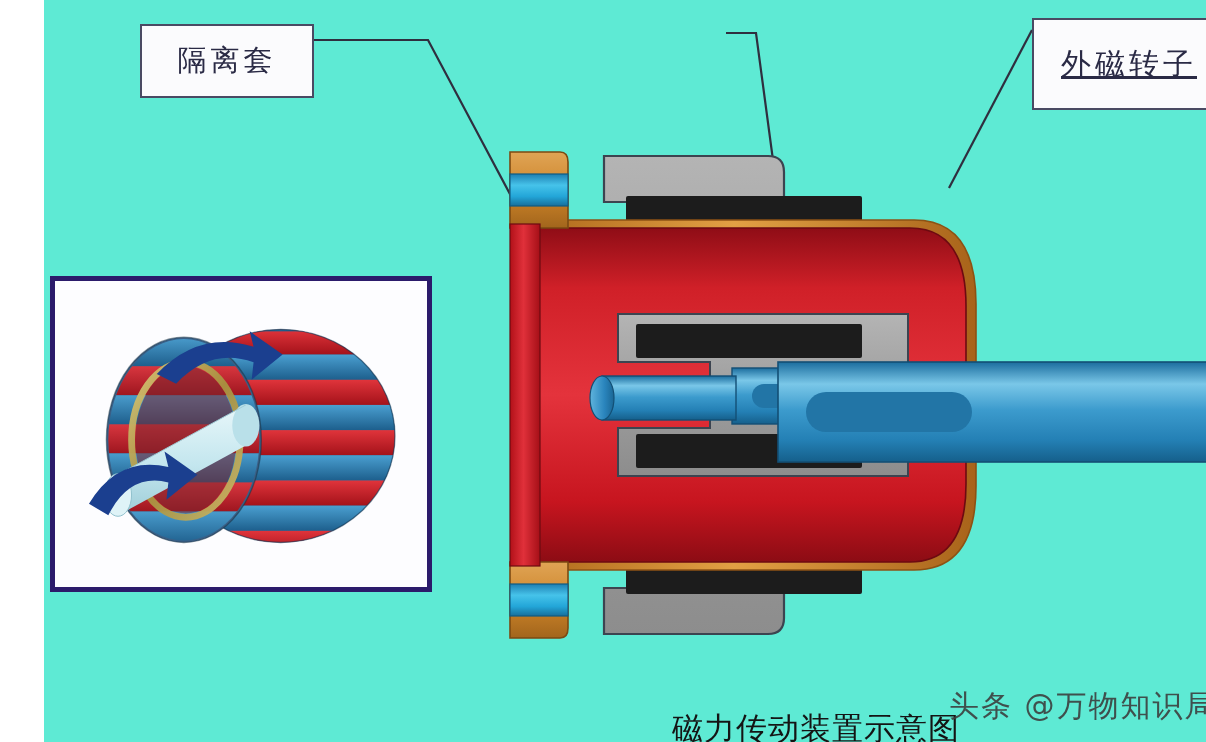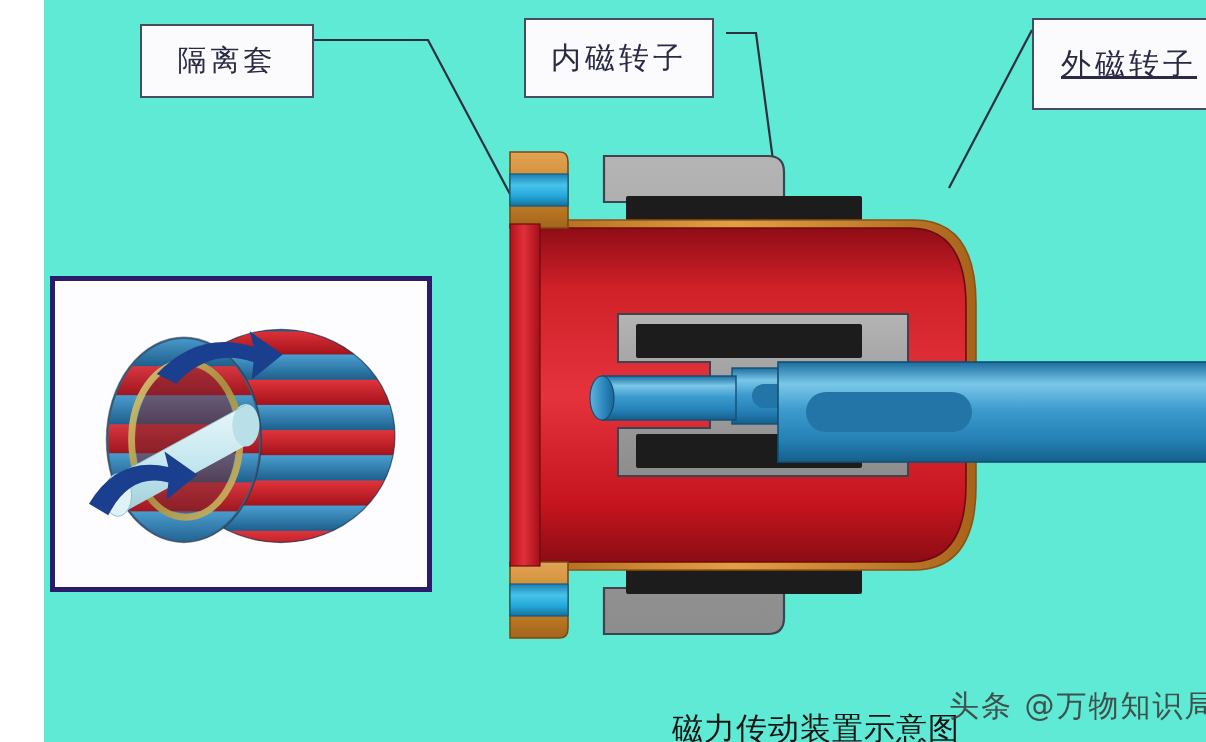--- a/index.html
+++ b/index.html
@@ -63,23 +63,20 @@
 
     <path d="M270 40 L384 40 L476 213" fill="none" stroke="#2f2f3f" stroke-width="2.2"></path>
 
     <path d="M682 33 L712 33 L749 310" fill="none" stroke="#2f2f3f" stroke-width="2.2"></path>
 
     <path d="M988 30 L905 188" fill="none" stroke="#2f2f3f" stroke-width="2.2"></path>
   </svg>
 
   <div class="callout" id="callout-isolation">
     <span>隔离套</span>
-  </div>
-  <div class="callout" id="callout-inner">
-    <span>内磁转子</span>
   </div>
   <div class="callout" id="callout-outer">
     <span>外磁转子</span>
   </div>
 
   <div id="inset">
     <svg viewBox="0 0 382 316">
       <defs>
         <linearGradient id="gPoleR" x1="0" y1="0" x2="0" y2="1">
           <stop offset="0%" stop-color="#e0343b"></stop>

